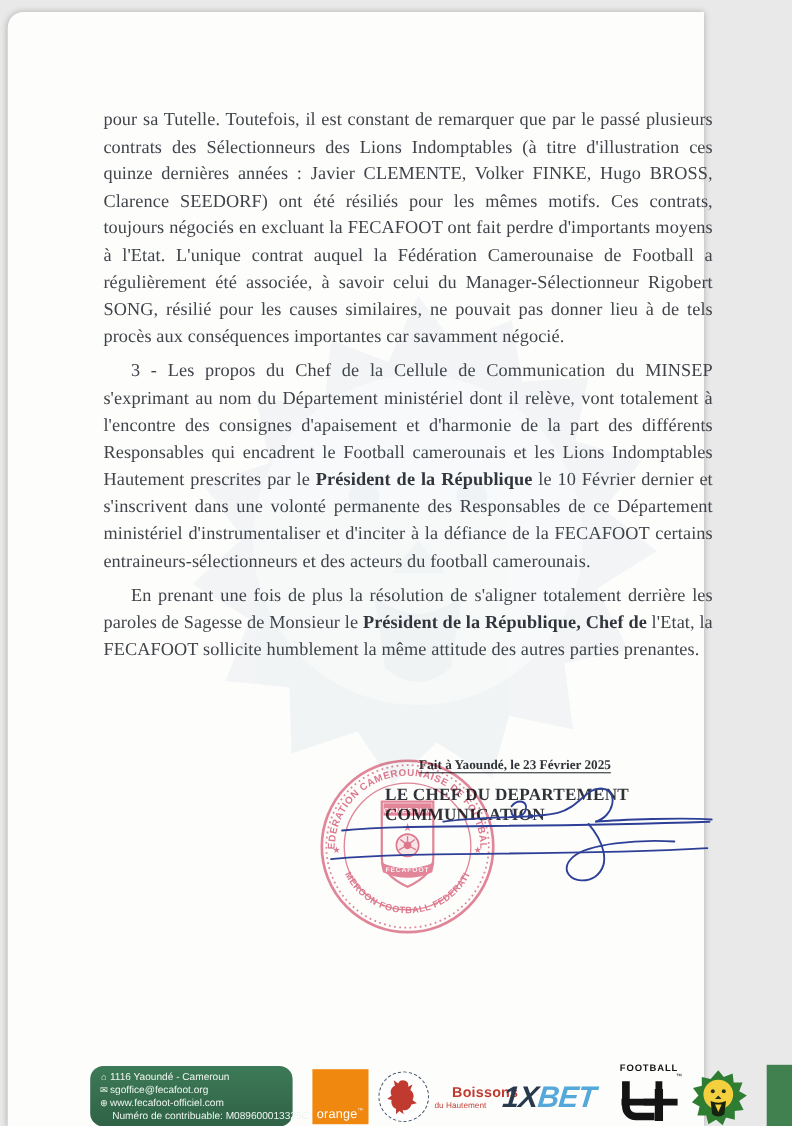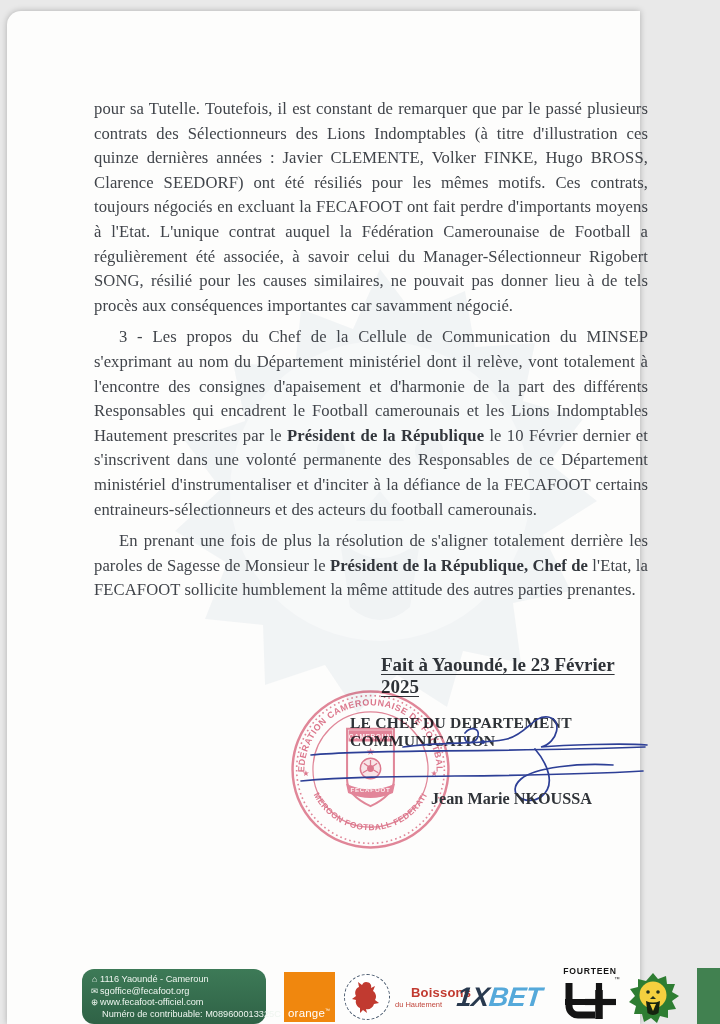--- a/index.html
+++ b/index.html
@@ -15,22 +15,22 @@
 
   
   .doc-text { position:absolute; left:87px; top:86px; width:554px; z-index:2;
               font-size:16.6px; line-height:24.6px; color:#40444a;
               text-align:justify; letter-spacing:.1px; }
   .para { margin:0 0 7px 0; }
   .para.indent { text-indent:25px; }
   .para b { color:#32363c; }
 
   
-  .date-line { position:absolute; left:374px; top:643px; z-index:2;
-               font-size:19px; font-weight:bold; color:#2f3338;
+  .date-line { position:absolute; left:374px; top:677px; z-index:2;
+               font-size:12px; font-weight:bold; color:#2f3338;
                text-decoration:underline; text-underline-offset:3px; }
   .title-line { position:absolute; left:343px; top:703px; z-index:2;
                 font-size:15.6px; font-weight:bold; color:#2f3338; letter-spacing:.2px; }
   .signer-name { position:absolute; left:424px; top:779px; z-index:5;
                  font-size:16.2px; font-weight:bold; color:#2f3338; }
 
   .stamp { position:absolute; left:282px; top:677px; width:163px; height:163px;
            z-index:3; mix-blend-mode:multiply; opacity:.85; }
   .signature-svg { position:absolute; left:288px; top:692px; width:362px; height:116px; z-index:4; }
 
@@ -92,21 +92,20 @@
     </svg>
 
     <div class="doc-text">
       <p class="para"><span>pour sa Tutelle. Toutefois, il est constant de remarquer que par le passé plusieurs contrats des Sélectionneurs des Lions Indomptables (à titre d'illustration ces quinze dernières années : Javier CLEMENTE, Volker FINKE, Hugo BROSS, Clarence SEEDORF) ont été résiliés pour les mêmes motifs. Ces contrats, toujours négociés en excluant la FECAFOOT ont fait perdre d'importants moyens à l'Etat. L'unique contrat auquel la Fédération Camerounaise de Football a régulièrement été associée, à savoir celui du Manager-Sélectionneur Rigobert SONG, résilié pour les causes similaires, ne pouvait pas donner lieu à de tels procès aux conséquences importantes car savamment négocié.</span></p>
       <p class="para indent"><span>3 - Les propos du Chef de la Cellule de Communication du MINSEP s'exprimant au nom du Département ministériel dont il relève, vont totalement à l'encontre des consignes d'apaisement et d'harmonie de la part des différents Responsables qui encadrent le Football camerounais et les Lions Indomptables Hautement prescrites par le </span><b>Président de la République</b><span> le 10 Février dernier et s'inscrivent dans une volonté permanente des Responsables de ce Département ministériel d'instrumentaliser et d'inciter à la défiance de la FECAFOOT certains entraineurs-sélectionneurs et des acteurs du football camerounais.</span></p>
       <p class="para indent"><span>En prenant une fois de plus la résolution de s'aligner totalement derrière les paroles de Sagesse de Monsieur le </span><b>Président de la République, Chef de</b><span> l'Etat, la FECAFOOT sollicite humblement la même attitude des autres parties prenantes.</span></p>
     </div>
 
     <div class="date-line">Fait à Yaoundé, le 23 Février 2025</div>
     <div class="title-line">LE CHEF DU DEPARTEMENT COMMUNICATION</div>
-    <div class="signer-name">Jean Marie NKOUSSA</div>
 
     <svg class="stamp" viewBox="0 0 160 160">
       <g fill="none" stroke="#dd7288">
         <circle cx="80" cy="80" r="76.5" stroke-width="2.4"></circle>
         <circle cx="80" cy="80" r="72.5" stroke-width="1.6" stroke-dasharray="1.6,3"></circle>
         <circle cx="80" cy="80" r="56.5" stroke-width="1.2"></circle>
       </g>
       <defs>
         <path id="arcTop" d="M 15 82 A 65 65 0 1 1 145 82"></path>
         <path id="arcBot" d="M 23 102 A 62 62 0 0 0 137 102"></path>
@@ -162,21 +161,21 @@
       </div>
       <div class="boissons-text">
         <div class="l1">Boissons</div>
         <div class="l2">du Hautement</div>
       </div>
     </div>
 
     <div class="logo-1xbet"><span class="x1">1X</span><span class="bet">BET</span></div>
 
     <div class="logo-fourteen">
-      <div class="name">FOURTEEN</div>
+      <div class="name">FOOTBALL</div>
       <div class="tm">™</div>
       <svg width="58" height="38" viewBox="0 0 58 38">
         <g fill="none" stroke="#141414" stroke-width="7">
           <path d="M8,1 V24 a9,9 0 0 0 9,9 H34"></path>
           <path d="M38,1 V20 H4" stroke-width="6.2"></path>
           <path d="M38,8 V37" stroke-width="7.5"></path>
           <path d="M24,20 H55" stroke-width="6.2"></path>
         </g>
       </svg>
     </div>

